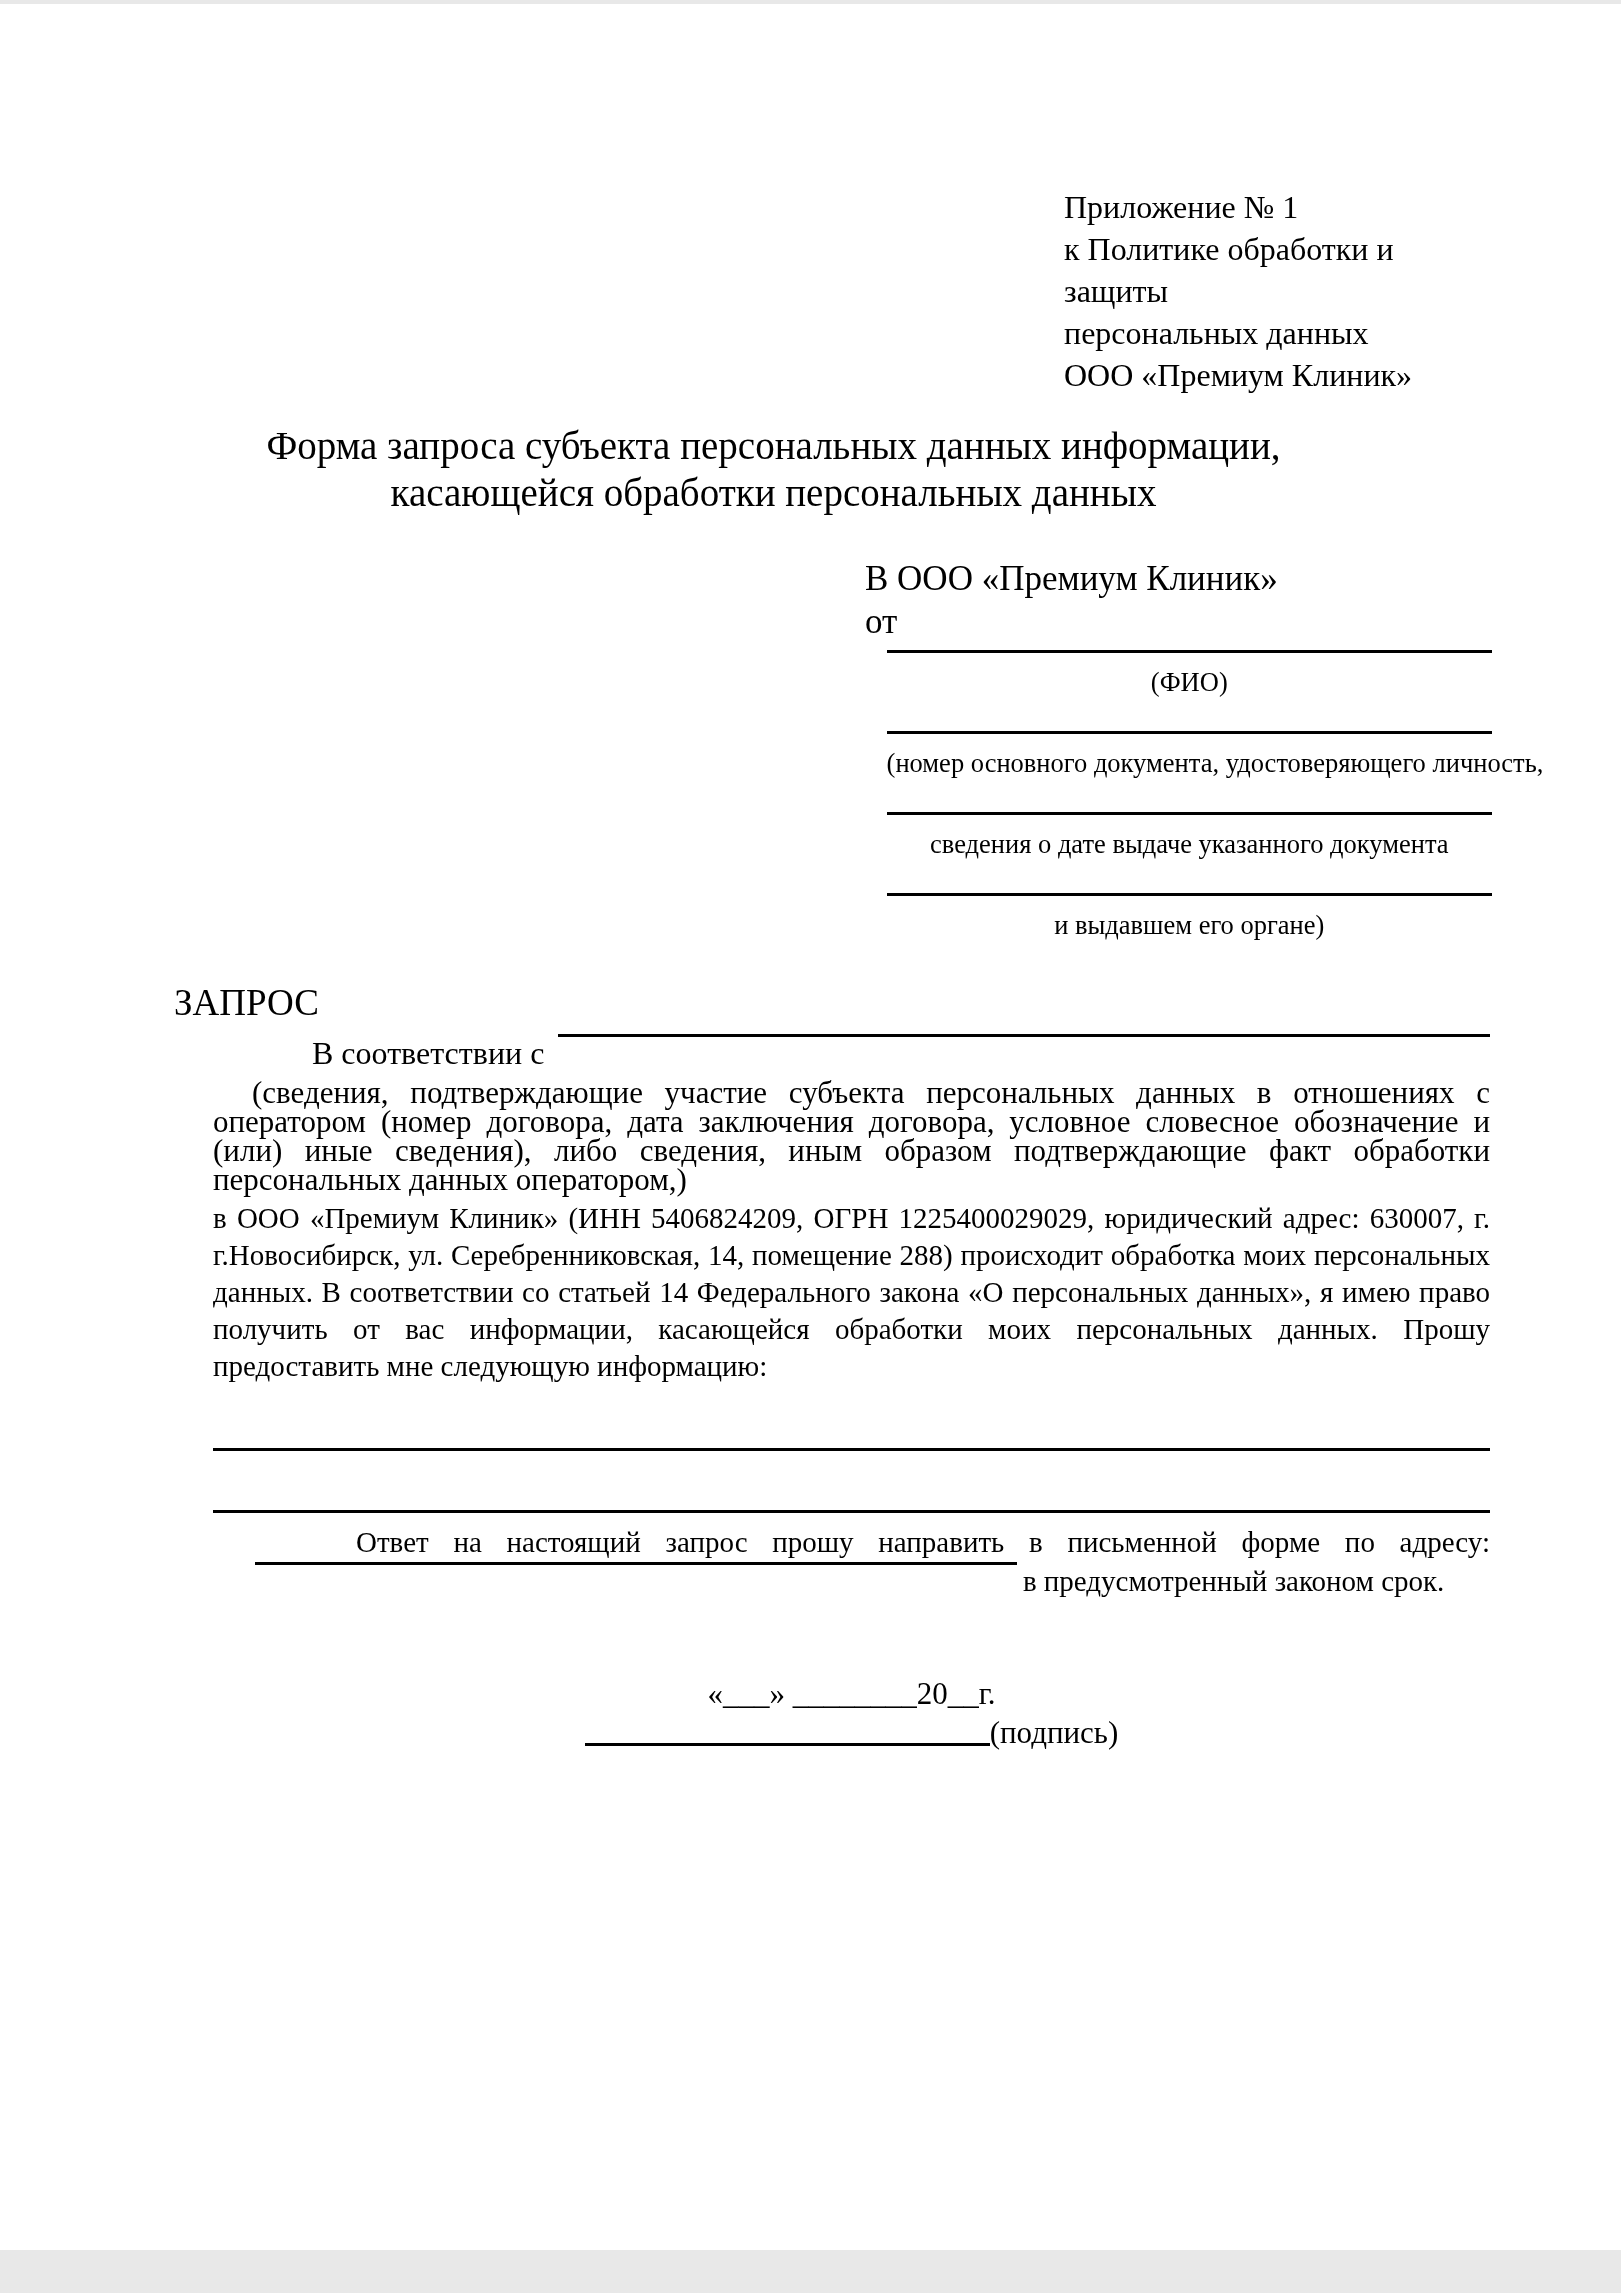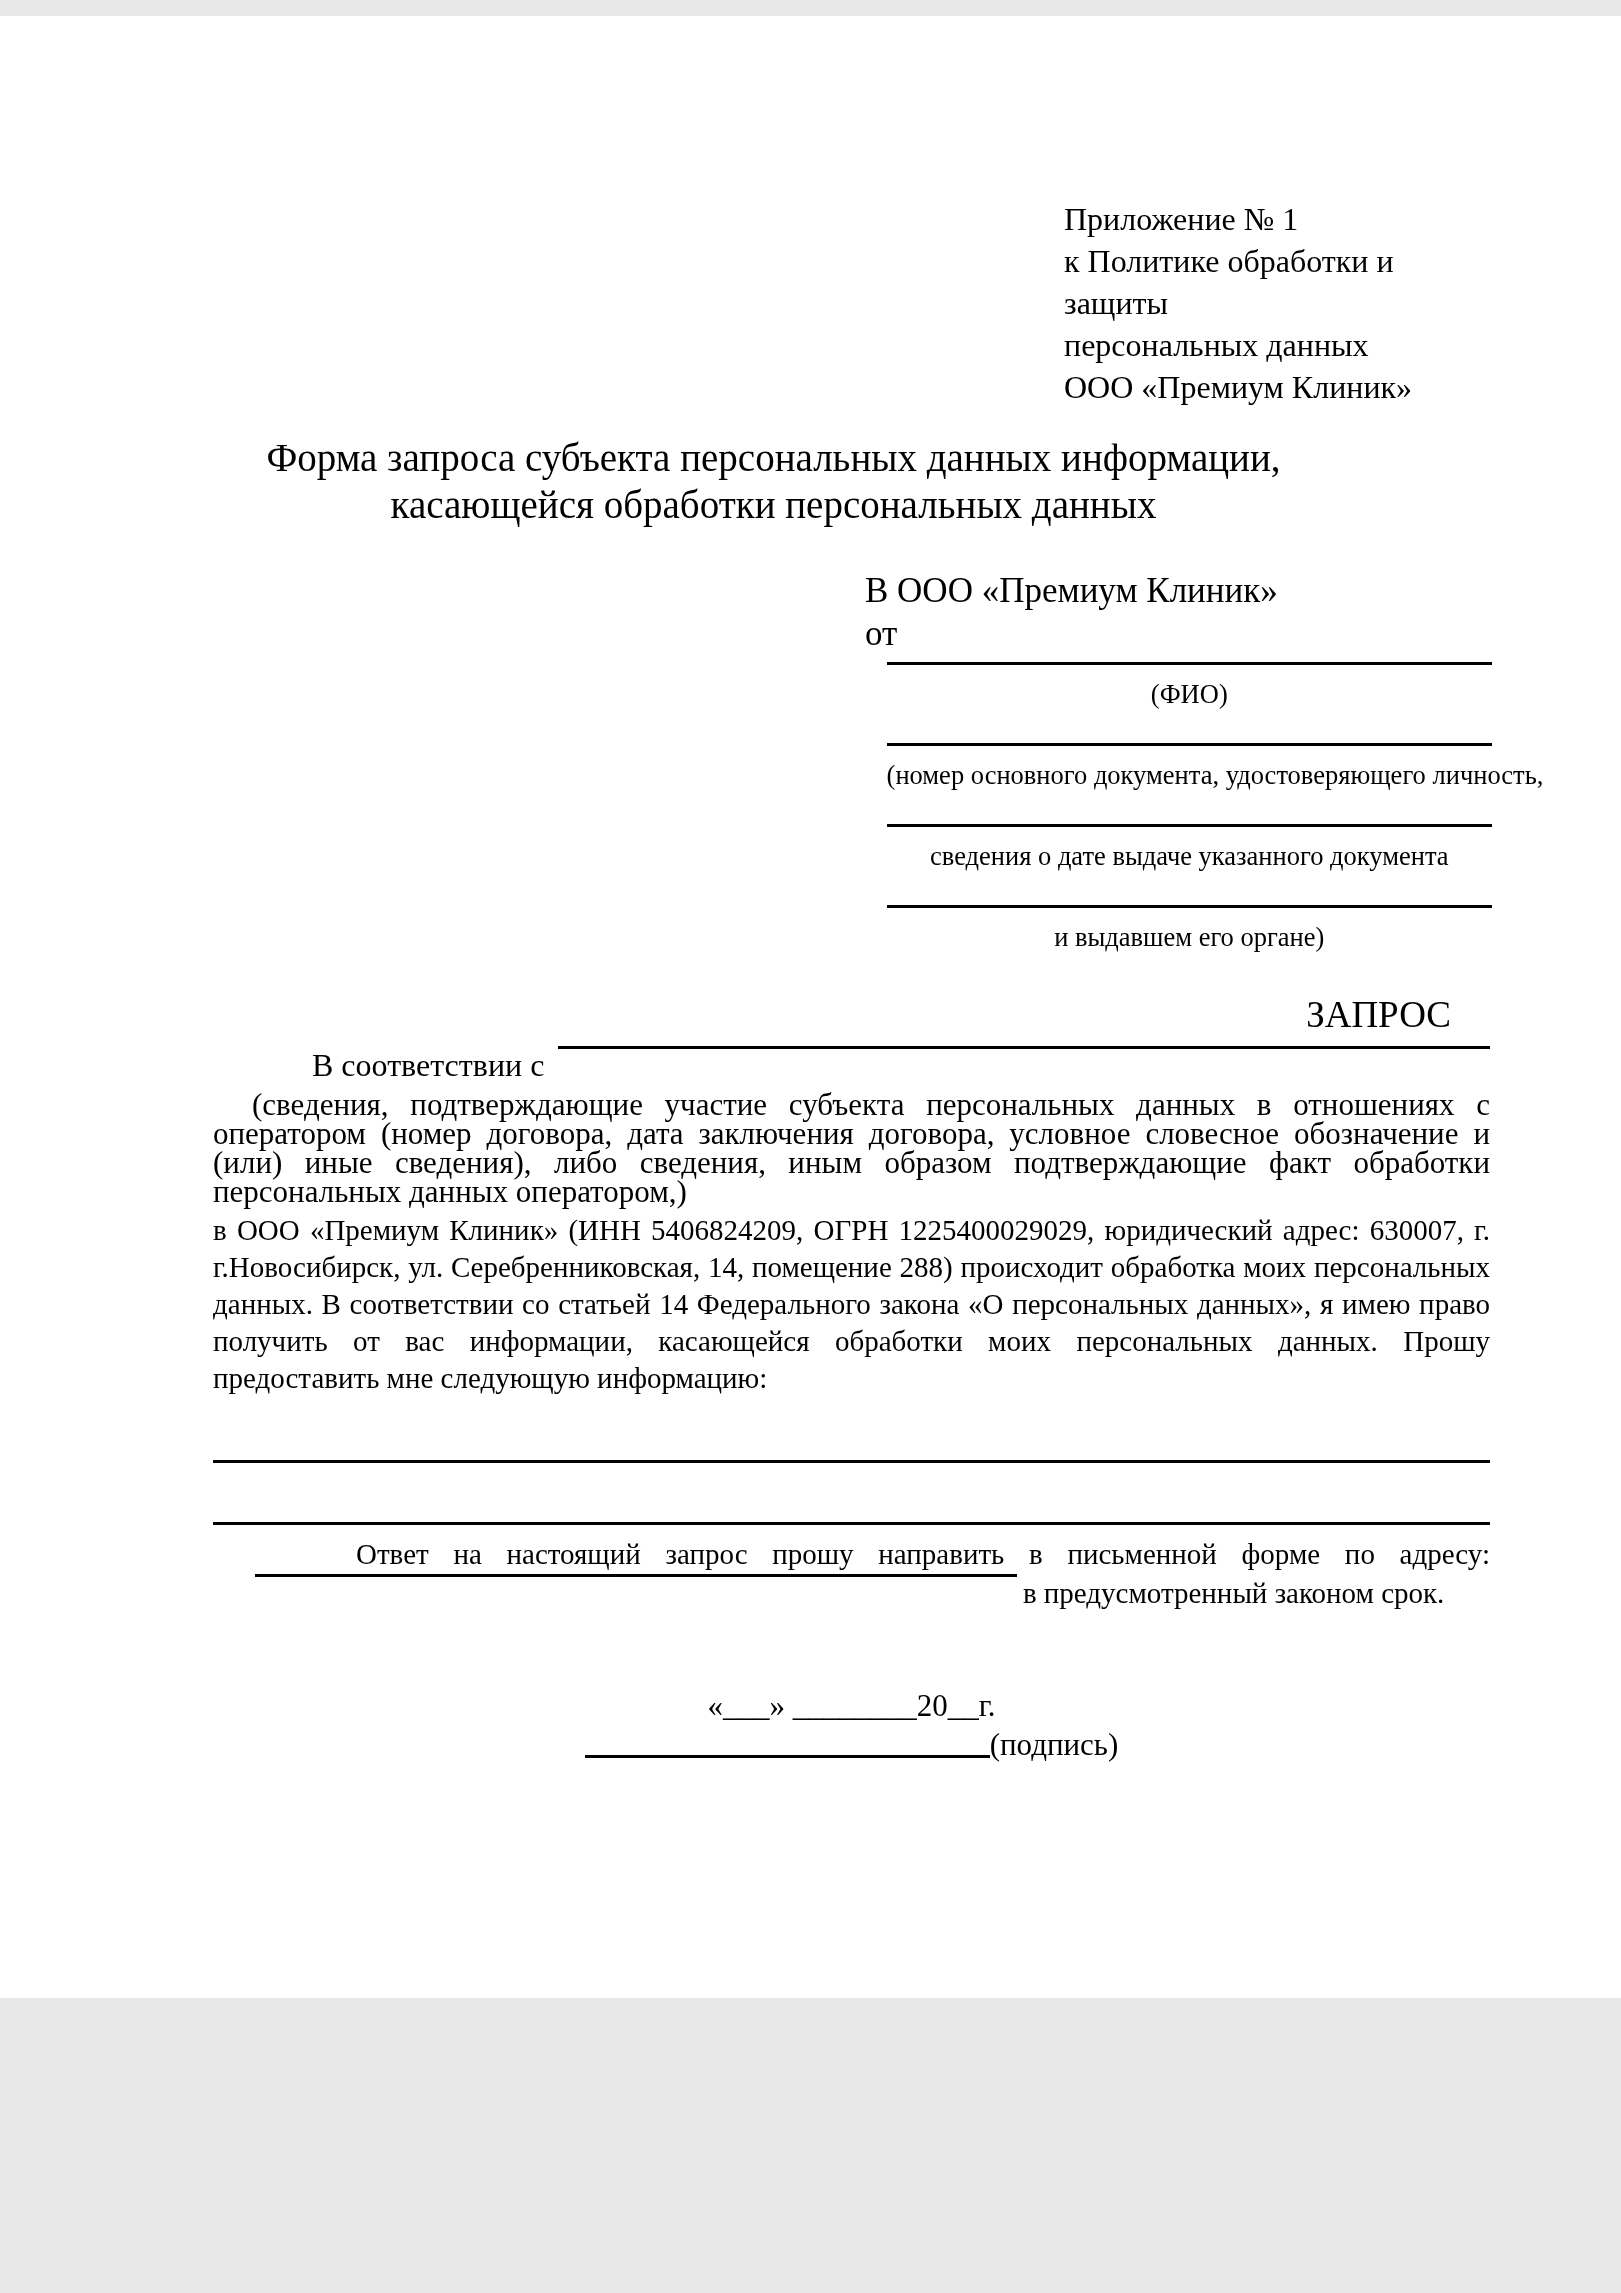--- a/index.html
+++ b/index.html
@@ -3,22 +3,22 @@
 <meta charset="utf-8">
 <style>
   html, body {
     margin: 0;
     padding: 0;
     background: #e8e8e8;
   }
   .page {
     position: relative;
     width: 1621px;
-    height: 1982px;
-    margin: 16px auto;
+    height: 2246px;
+    margin: 4px auto;
     background: #ffffff;
     box-sizing: border-box;
     padding: 182px 131px 0 213px;
     font-family: "Liberation Serif", "DejaVu Serif", serif;
     color: #000000;
     overflow: hidden;
   }
   
   .header-block {
     margin-left: 851px;
@@ -56,21 +56,21 @@
     padding-top: 15px;
     margin-left: 21.6px;
     font-size: 26.5px;
     line-height: 29px;
     text-align: center;
     white-space: nowrap;
   }
   
   .zapros {
     margin-top: 41px;
-    text-align: right;
+    text-align: left;
     font-size: 37px;
     line-height: 43px;
     transform: translateX(-39px);
   }
   
   .lead-row {
     display: flex;
     align-items: flex-start;
     margin-top: 9.8px;
     padding-left: 99px;

